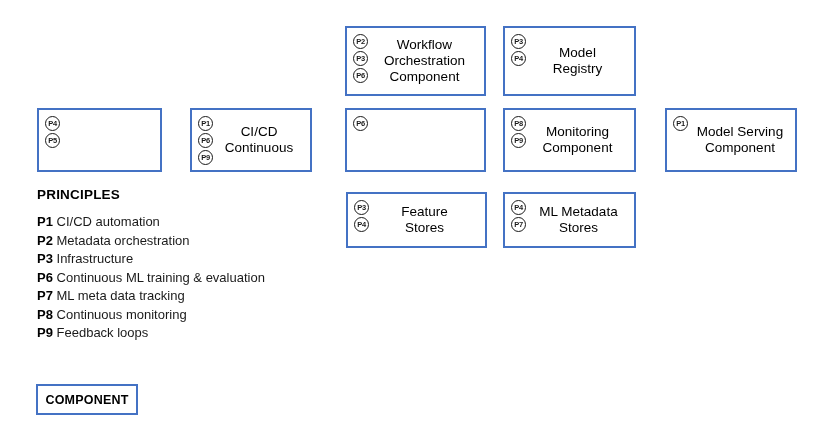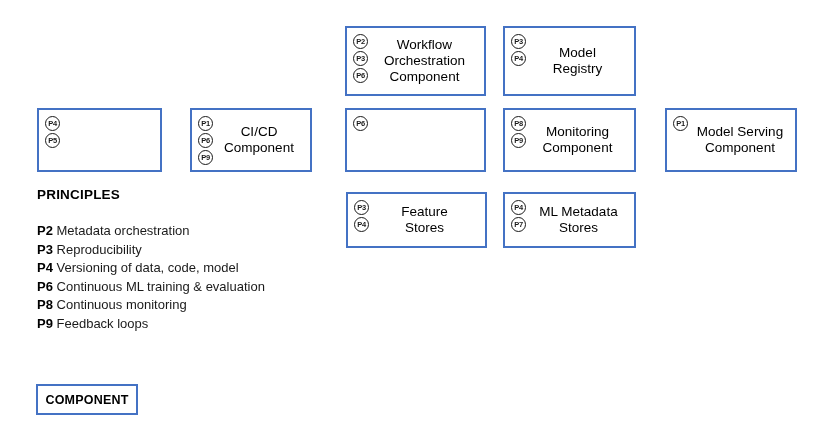--- a/index.html
+++ b/index.html
@@ -73,21 +73,21 @@
     position: absolute;
     left: 37px;
     top: 187px;
     width: 300px;
   }
   #principles-title {
     font-size: 13.5px;
     font-weight: bold;
     color: #000000;
     letter-spacing: 0.2px;
-    margin-bottom: 20px;
+    margin-bottom: 11px;
   }
   .principle-row {
     font-size: 13px;
     line-height: 18.5px;
     color: #1a1a1a;
     white-space: nowrap;
   }
   .principle-key {
     font-weight: bold;
     color: #000000;
@@ -146,21 +146,21 @@
     </div>
   </div>
 
   <div class="box" style="left:190px; top:108px; width:122px; height:64px;">
     <div class="badges">
       <span class="badge">P1</span>
       <span class="badge">P6</span>
       <span class="badge">P9</span>
     </div>
     <div class="box-label">CI/CD
-Component</div>
+Continuous</div>
   </div>
 
   <div class="box" style="left:345px; top:108px; width:141px; height:64px;">
     <div class="badges">
       <span class="badge">P6</span>
     </div>
   </div>
 
   <div class="box" style="left:503px; top:108px; width:133px; height:64px;">
     <div class="badges">
@@ -194,36 +194,40 @@
       <span class="badge">P7</span>
     </div>
     <div class="box-label pad-less">ML Metadata
 Stores</div>
   </div>
 
   <div id="principles">
     <div id="principles-title">PRINCIPLES</div>
 
     <div class="principle-row">
+      <span class="principle-key">P1</span>
+      <span>CI/CD automation</span>
+    </div>
+    <div class="principle-row">
       <span class="principle-key">P2</span>
       <span>Metadata orchestration</span>
     </div>
     <div class="principle-row">
       <span class="principle-key">P3</span>
-      <span>Reproducibility</span>
-    </div>
-    <div class="principle-row">
-      <span class="principle-key">P4</span>
-      <span>Versioning of data, code, model</span>
+      <span>Infrastructure</span>
     </div>
     <div class="principle-row">
       <span class="principle-key">P6</span>
       <span>Continuous ML training &amp; evaluation</span>
     </div>
     <div class="principle-row">
+      <span class="principle-key">P7</span>
+      <span>ML meta data tracking</span>
+    </div>
+    <div class="principle-row">
       <span class="principle-key">P8</span>
       <span>Continuous monitoring</span>
     </div>
     <div class="principle-row">
       <span class="principle-key">P9</span>
       <span>Feedback loops</span>
     </div>
   </div>
 
   <div id="component-key">

